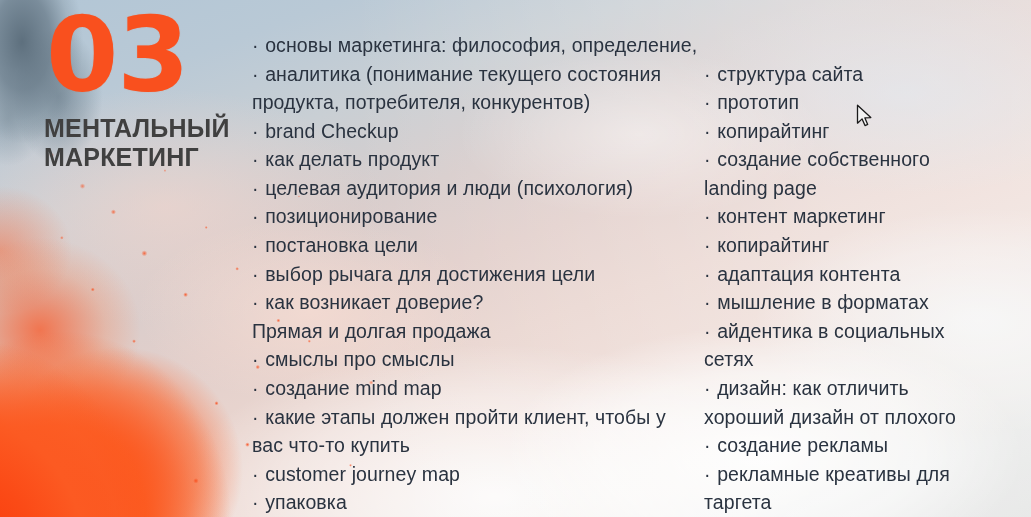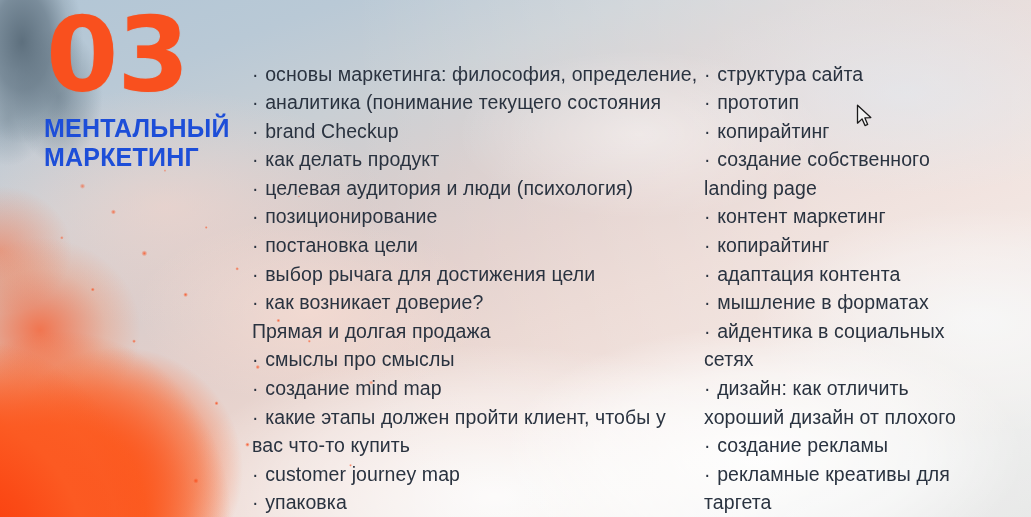--- a/index.html
+++ b/index.html
@@ -130,21 +130,21 @@
     margin: 0 0 10px 2px;
     text-shadow: 0 0 1px rgba(249,80,30,0.4);
   }
 
   .slide-title {
     font-family: "Liberation Sans", sans-serif;
     font-size: 25px;
     font-weight: 700;
     line-height: 1.18;
     letter-spacing: 0.2px;
-    color: #1d4ed8;
+    color: #404040;
     margin: 0;
     white-space: pre-line;
   }
 
   .columns {
     position: absolute;
     left: 252px;
     top: 0;
     right: 0;
     bottom: 0;
@@ -206,20 +206,21 @@
     <div class="title-block">
       <div class="slide-number">03</div>
       <div class="slide-title">МЕНТАЛЬНЫЙ
 МАРКЕТИНГ</div>
     </div>
 
     <div class="columns">
       <div class="col col-left" id="col-left">
           <div class="line"><span class="bullet">· </span><span>основы маркетинга: философия, определение,</span></div>
           <div class="line"><span class="bullet">· </span><span>аналитика (понимание текущего состояния</span></div>
+          <div class="line"><span>продукта, потребителя, конкурентов)</span></div>
           <div class="line"><span class="bullet">· </span><span>brand Checkup</span></div>
           <div class="line"><span class="bullet">· </span><span>как делать продукт</span></div>
           <div class="line"><span class="bullet">· </span><span>целевая аудитория и люди (психология)</span></div>
           <div class="line"><span class="bullet">· </span><span>позиционирование</span></div>
           <div class="line"><span class="bullet">· </span><span>постановка цели</span></div>
           <div class="line"><span class="bullet">· </span><span>выбор рычага для достижения цели</span></div>
           <div class="line"><span class="bullet">· </span><span>как возникает доверие?</span></div>
           <div class="line"><span>Прямая и долгая продажа</span></div>
           <div class="line"><span class="bullet">· </span><span>смыслы про смыслы</span></div>
           <div class="line"><span class="bullet">· </span><span>создание mind map</span></div>

